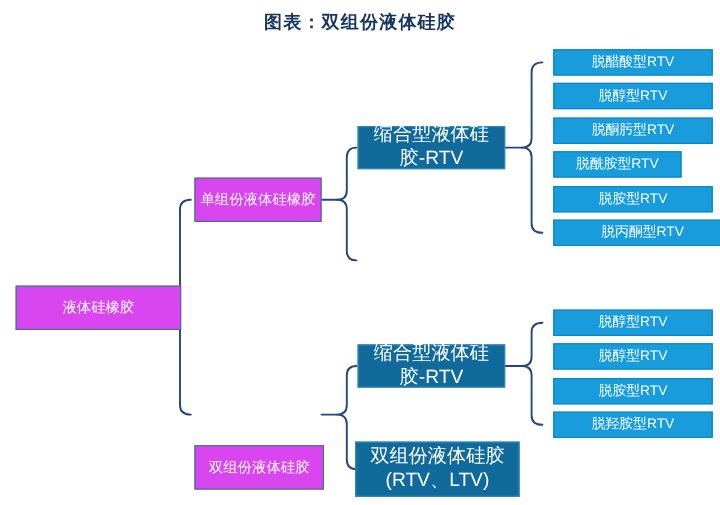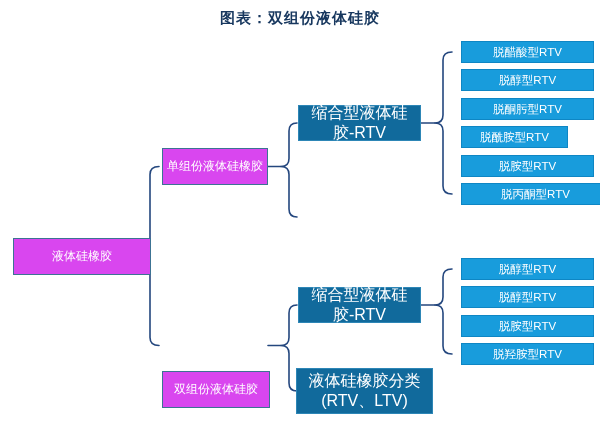--- a/index.html
+++ b/index.html
@@ -79,21 +79,21 @@
     <path d="M452 269 Q443 269 443 277 L443 297 Q443 305 435 305 Q443 305 443 313 L443 346 Q443 354 452 354"></path>
   </svg>
 
   <div class="node node-dark" style="left:13px;top:238px;width:138px;height:37px;">液体硅橡胶</div>
 
   <div class="node node-dark" style="left:162px;top:148px;width:106px;height:37px;">单组份液体硅橡胶</div>
   <div class="node node-dark" style="left:162px;top:327px;width:108px;height:37px;margin-top:44px;">双组份液体硅胶</div>
 
   <div class="node node-mid" style="left:298px;top:105px;width:123px;height:36px;">缩合型液体硅胶-RTV</div>
   <div class="node node-mid" style="left:298px;top:287px;width:123px;height:36px;">缩合型液体硅胶-RTV</div>
-  <div class="node node-mid" style="left:296px;top:368px;width:137px;height:46px;">液体硅橡胶分类(RTV、LTV)</div>
+  <div class="node node-mid" style="left:296px;top:368px;width:137px;height:46px;">双组份液体硅胶(RTV、LTV)</div>
 
   <div class="node node-leaf" style="left:461px;top:41px;width:133px;height:22px;">脱醋酸型RTV</div>
   <div class="node node-leaf" style="left:461px;top:69px;width:133px;height:22px;">脱醇型RTV</div>
   <div class="node node-leaf" style="left:461px;top:98px;width:133px;height:22px;">脱酮肟型RTV</div>
   <div class="node node-leaf" style="left:461px;top:126px;width:107px;height:22px;">脱酰胺型RTV</div>
   <div class="node node-leaf" style="left:461px;top:155px;width:133px;height:22px;">脱胺型RTV</div>
   <div class="node node-leaf" style="left:461px;top:183px;width:149px;height:22px;">脱丙酮型RTV</div>
 
   <div class="node node-leaf" style="left:461px;top:258px;width:133px;height:22px;">脱醇型RTV</div>
   <div class="node node-leaf" style="left:461px;top:286px;width:133px;height:22px;">脱醇型RTV</div>

